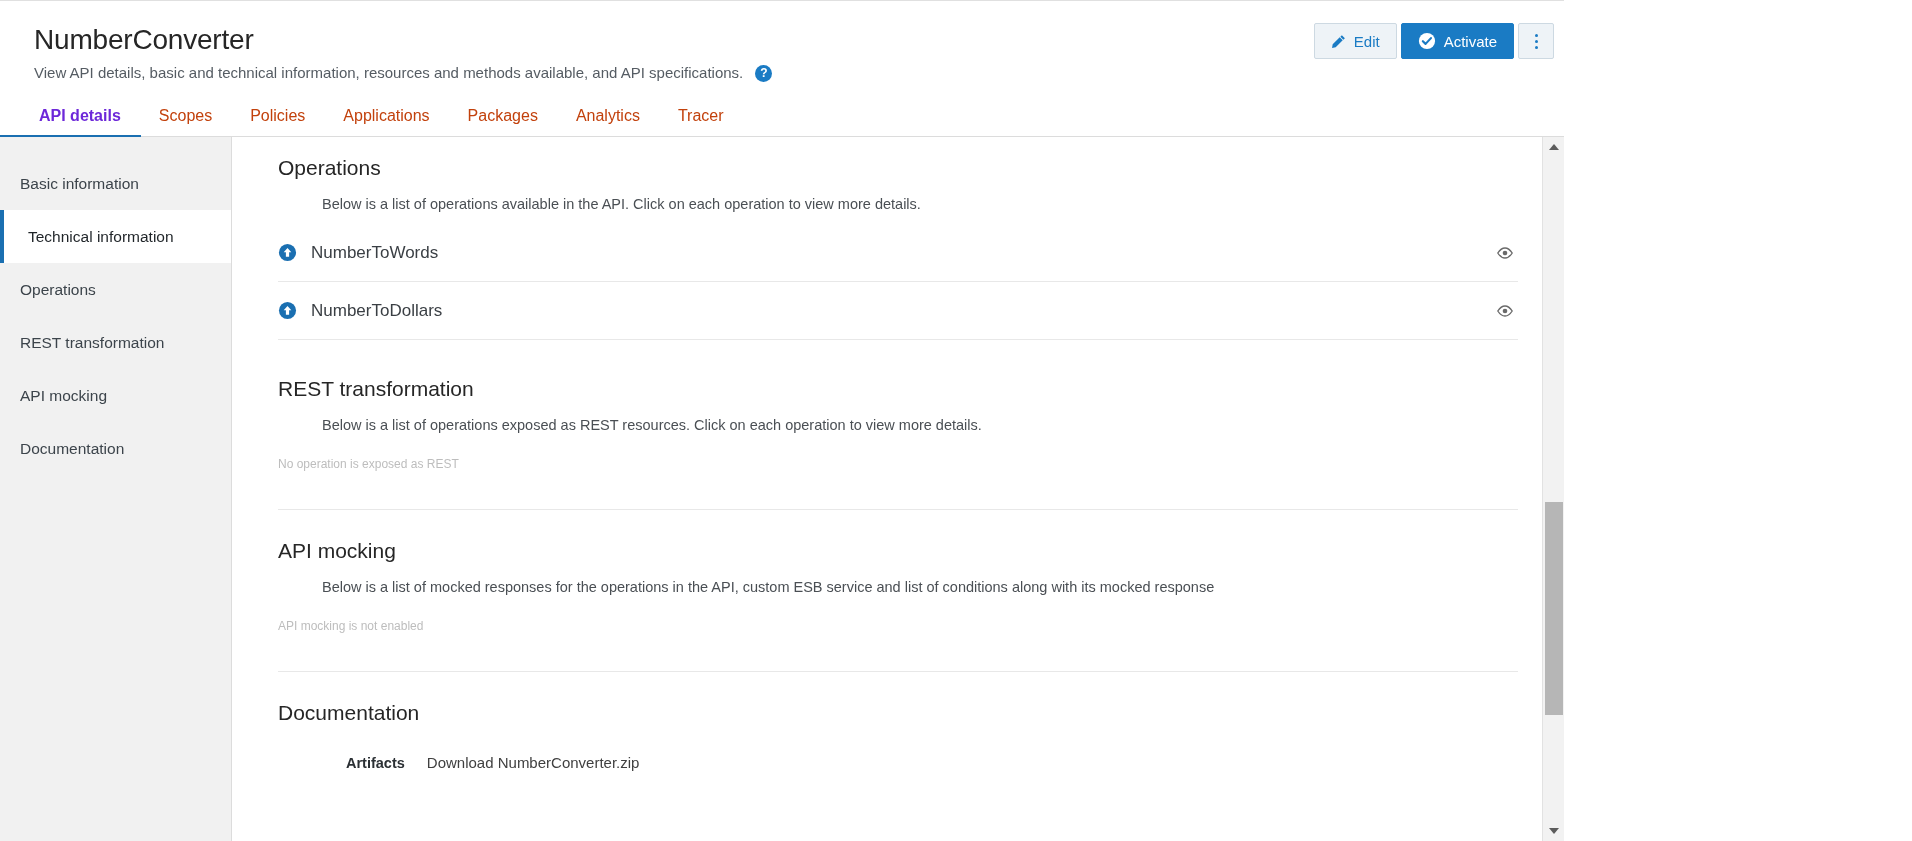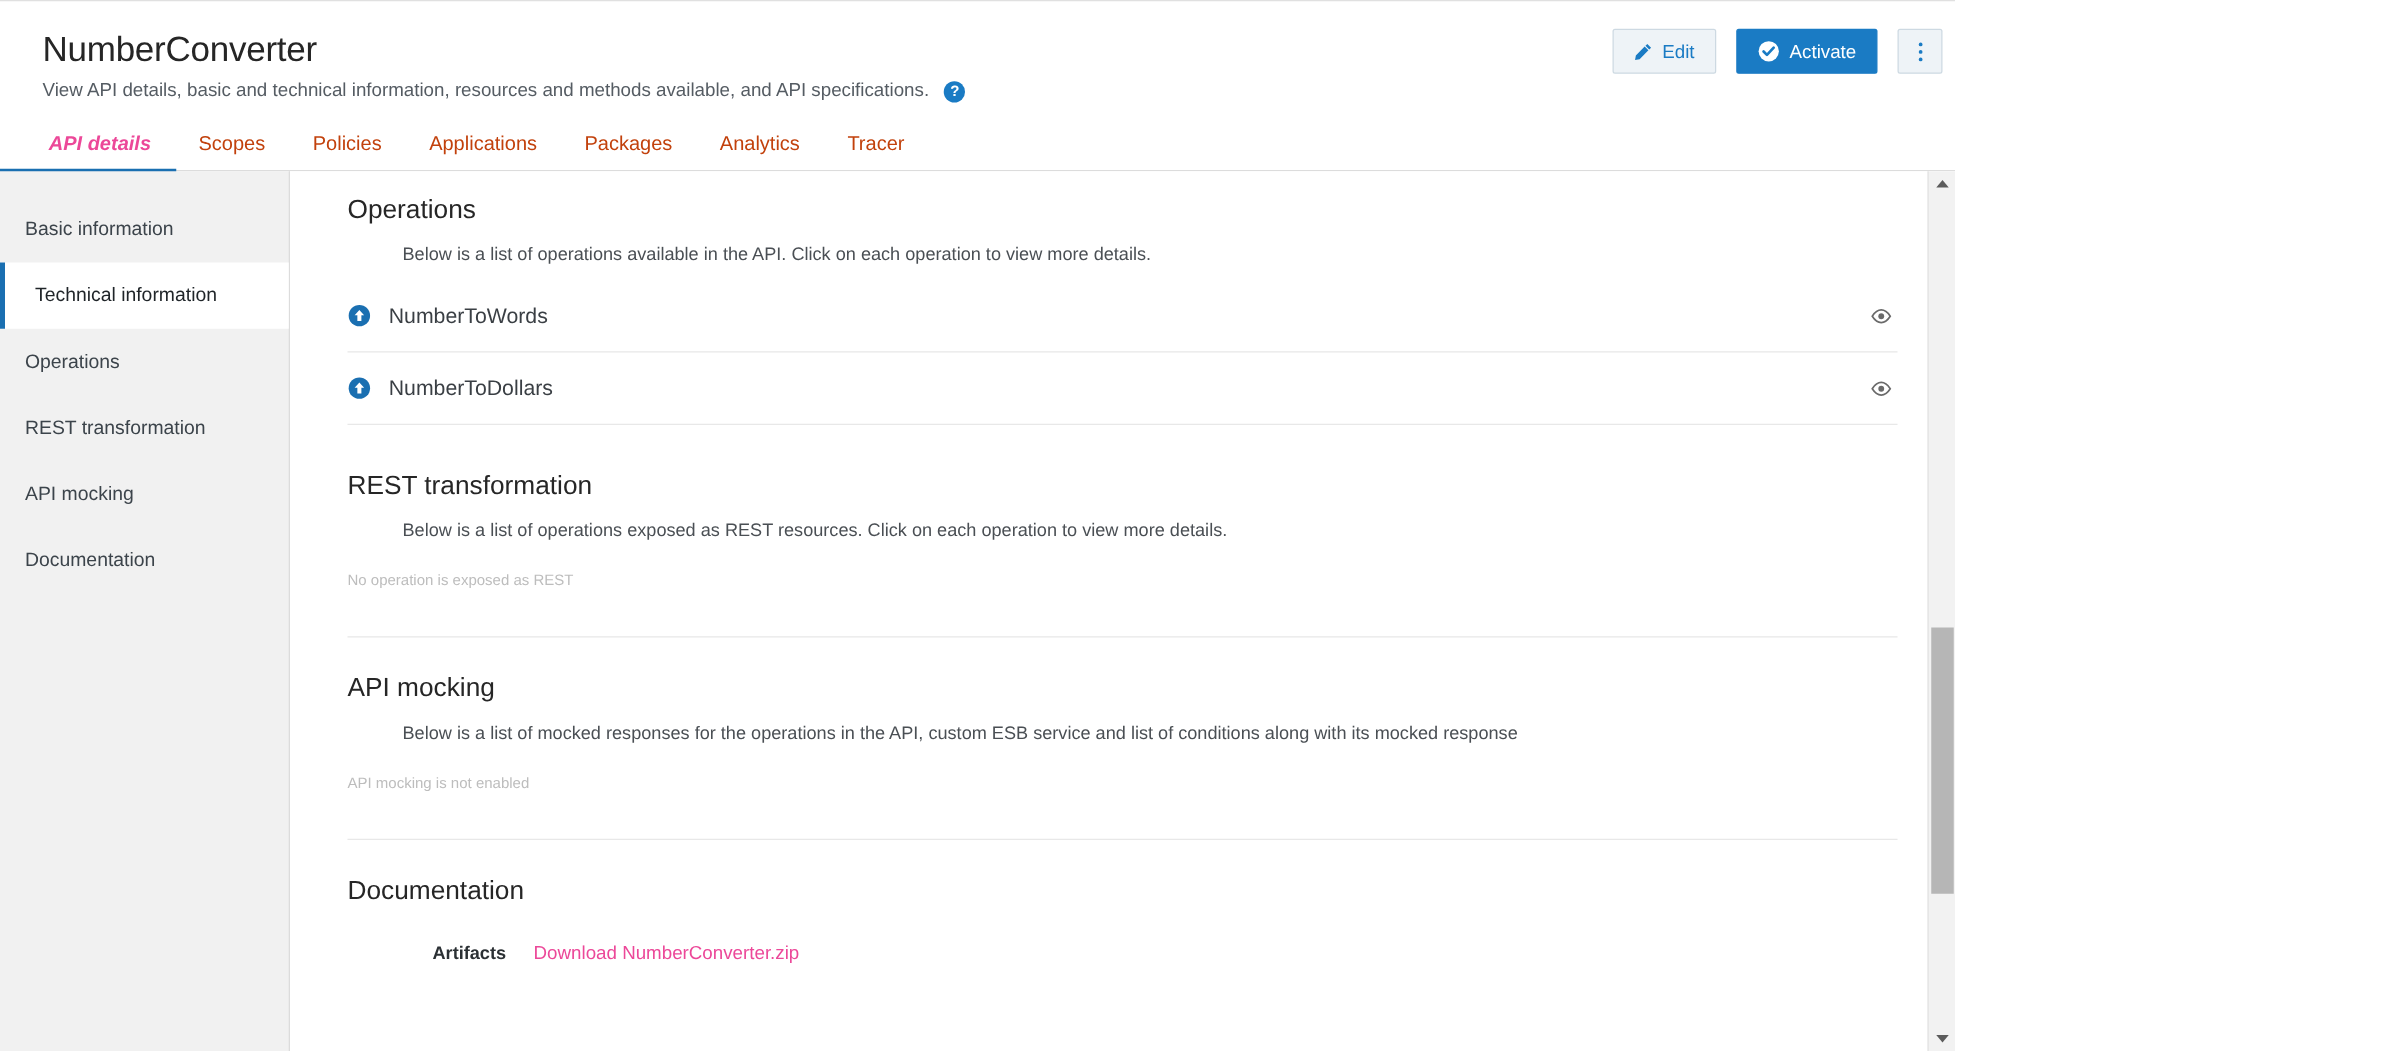--- a/index.html
+++ b/index.html
@@ -64,21 +64,21 @@
     cursor: pointer;
   }
 
   
   .header-actions {
     position: absolute;
     top: 22px;
     right: 10px;
     display: flex;
     align-items: center;
-    gap: 16px;
+    gap: 4px;
   }
   .btn {
     display: inline-flex;
     align-items: center;
     justify-content: center;
     gap: 8px;
     height: 36px;
     padding: 0 16px;
     font-size: 15px;
     border-radius: 2px;
@@ -126,23 +126,22 @@
   }
   .tab {
     position: relative;
     padding: 0 19px 11px 19px;
     font-size: 16px;
     color: #c2410c;
     cursor: pointer;
     line-height: 18px;
   }
   .tab.active {
-    color: #ec4899;
+    color: #6d28d9;
     font-weight: 600;
-    font-style: italic;
   }
   .tab.active::after {
     content: "";
     position: absolute;
     left: -20px;
     right: -1px;
     bottom: -3px;
     height: 4px;
     background: #1a6fb1;
   }
@@ -273,21 +272,21 @@
     padding-left: 68px;
   }
   .doc-label {
     font-size: 14.5px;
     font-weight: 700;
     color: #2b3034;
     margin-right: 22px;
   }
   .doc-link {
     font-size: 15px;
-    color: #ec4899;
+    color: #404040;
     cursor: pointer;
   }
 
   
   .scrollbar {
     position: absolute;
     top: 0; right: 0; bottom: 0;
     width: 22px;
     background: #f2f2f2;
     border-left: 1px solid #e2e2e2;

